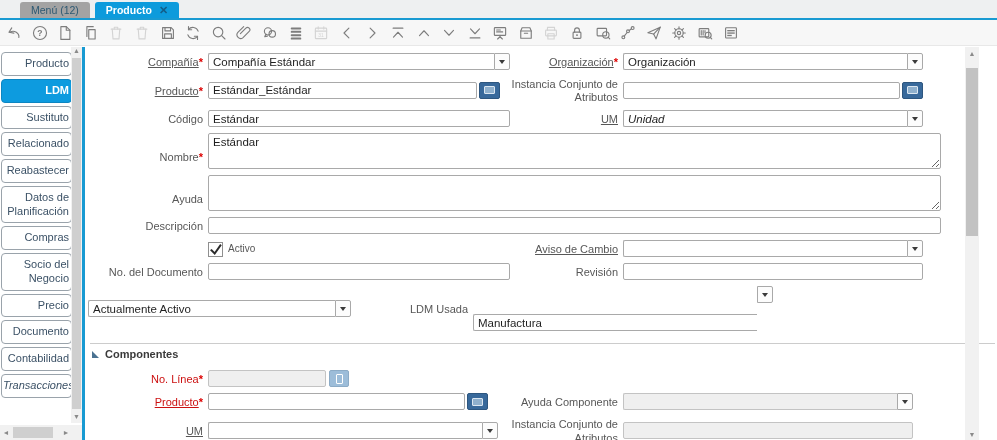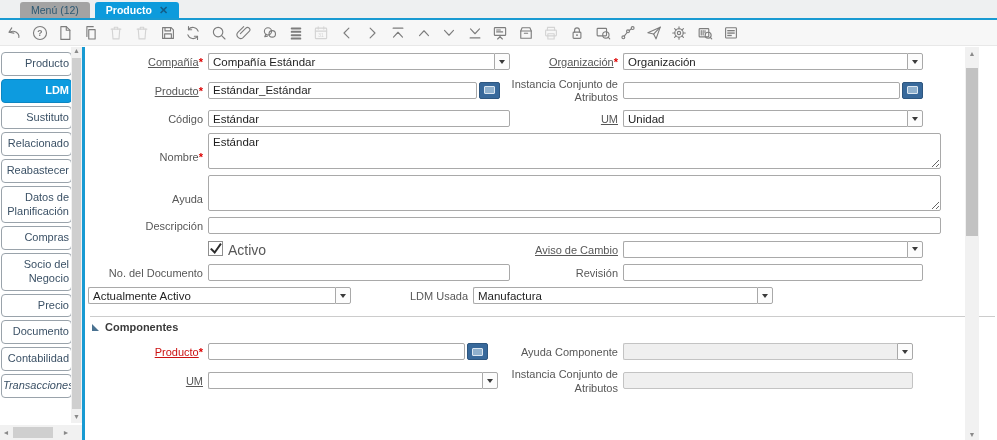--- a/index.html
+++ b/index.html
@@ -65,21 +65,21 @@
   .btn-cal{width:16px;height:17px;flex:none;background:#2e6da4;border:1px solid #275d8c;
     border-radius:2px;display:flex;align-items:center;justify-content:center;cursor:pointer}
   .g-cal{width:9px;height:9px;border:1px solid #fff;border-top:3px solid #fff;border-radius:1px}
   .btn-calc{width:20px;height:17px;flex:none;background:#9dbdd9;border:1px solid #8cabc6;
     border-radius:2px;margin-left:3px;display:flex;align-items:center;justify-content:center;cursor:pointer}
   .g-calc{width:7px;height:10px;border:1px solid #fff;border-radius:1px}
   .err-wrap{display:inline-flex;border:2px solid #e11212;flex:none}
   .checkbox{width:15px;height:15px;border:1px solid #8f8f8f;background:#fff;margin-top:1px;
     display:flex;align-items:center;justify-content:center;cursor:pointer}
   .checkbox svg{width:13px;height:13px;stroke:#2b2b2b;stroke-width:2.4;fill:none;stroke-linecap:square}
-  .cb-label{font-size:14px;color:#575757;margin-left:5px;padding-top:2px}
+  .cb-label{font-size:10px;color:#575757;margin-left:5px;padding-top:2px}
   .sep{border-top:1px solid #cccccc;margin:12px 2px 0 2px}
   .grp-hdr{display:flex;align-items:center;gap:6px;padding:4px 0 2px 4px;margin-bottom:8px}
   .grp-tri{width:0;height:0;border-bottom:7px solid #4a7291;border-right:7px solid transparent}
   .grp-title{font-size:11px;font-weight:bold;color:#3a3a3a}
   
   .vscroll{position:absolute;top:47px;right:18px;bottom:0;width:14px;background:#f1f1f1}
   .vscroll .thumb{position:absolute;left:1px;right:1px;top:21px;height:168px;background:#c2c2c2}
   .vscroll .varr{height:12px;padding-top:3px}
 </style>
 </head>
@@ -355,21 +355,21 @@
             <span class="g-win"></span>
           </span>
       </div>
     </div>
 
     <div class="row">
       <div class="lbl">Código</div>
       <input class="inp" style="width: 302px;" value="Estándar">
       <div class="lbl2"><span class="u">UM</span></div>
       <div class="combo" style="width:300px">
-        <input class="inp" style="width: 284px;" value="Unidad">
+        <input class="inp" style="width: 284px; font-style: italic;" value="Unidad">
         <span class="combo-btn"></span>
       </div>
     </div>
 
     <div class="row">
       <div class="lbl" style="padding-top:12px"><span>Nombre</span><span class="req">*</span></div>
       <textarea class="inp" style="width: 733px;">Estándar</textarea>
     </div>
 
     <div class="row">
@@ -407,31 +407,40 @@
     </div>
 
 
     <div class="row">
       <div class="combo" style="width:263px;margin-right:9px">
         <input class="inp" style="width: 277px;" value="Actualmente Activo">
         <span class="combo-btn"></span>
       </div>
       <div class="lbl2">LDM Usada</div>
       <div class="combo" style="width:300px">
-        <input class="inp" style="width: 284px;" value="Manufactura">
+        <input class="inp" style="width: 284px; margin-top: 28px;" value="Manufactura">
         <span class="combo-btn"></span>
       </div>
     </div>
 
     <div class="sep"></div>
     <div class="grp-hdr">
       <span class="grp-tri"></span>
       <span class="grp-title">Componentes</span>
     </div>
 
+    <div class="row">
+      <div class="lbl redlbl"><span>No. Línea</span><span class="req">*</span></div>
+      <div style="display:flex">
+        <input class="inp dis" disabled="" style="width: 118px;" value="">
+        <span class="btn-calc">
+            <span class="g-calc"></span>
+          </span>
+      </div>
+    </div>
 
     <div class="row">
       <div class="lbl redlbl"><span class="u">Producto</span><span class="req">*</span></div>
       <div style="display:flex;width:302px">
         <input class="inp" style="width: 257px;" value="">
         <span class="btn-blue">
             <span class="g-win"></span>
           </span>
       </div>
       <div class="lbl2">Ayuda Componente</div>

